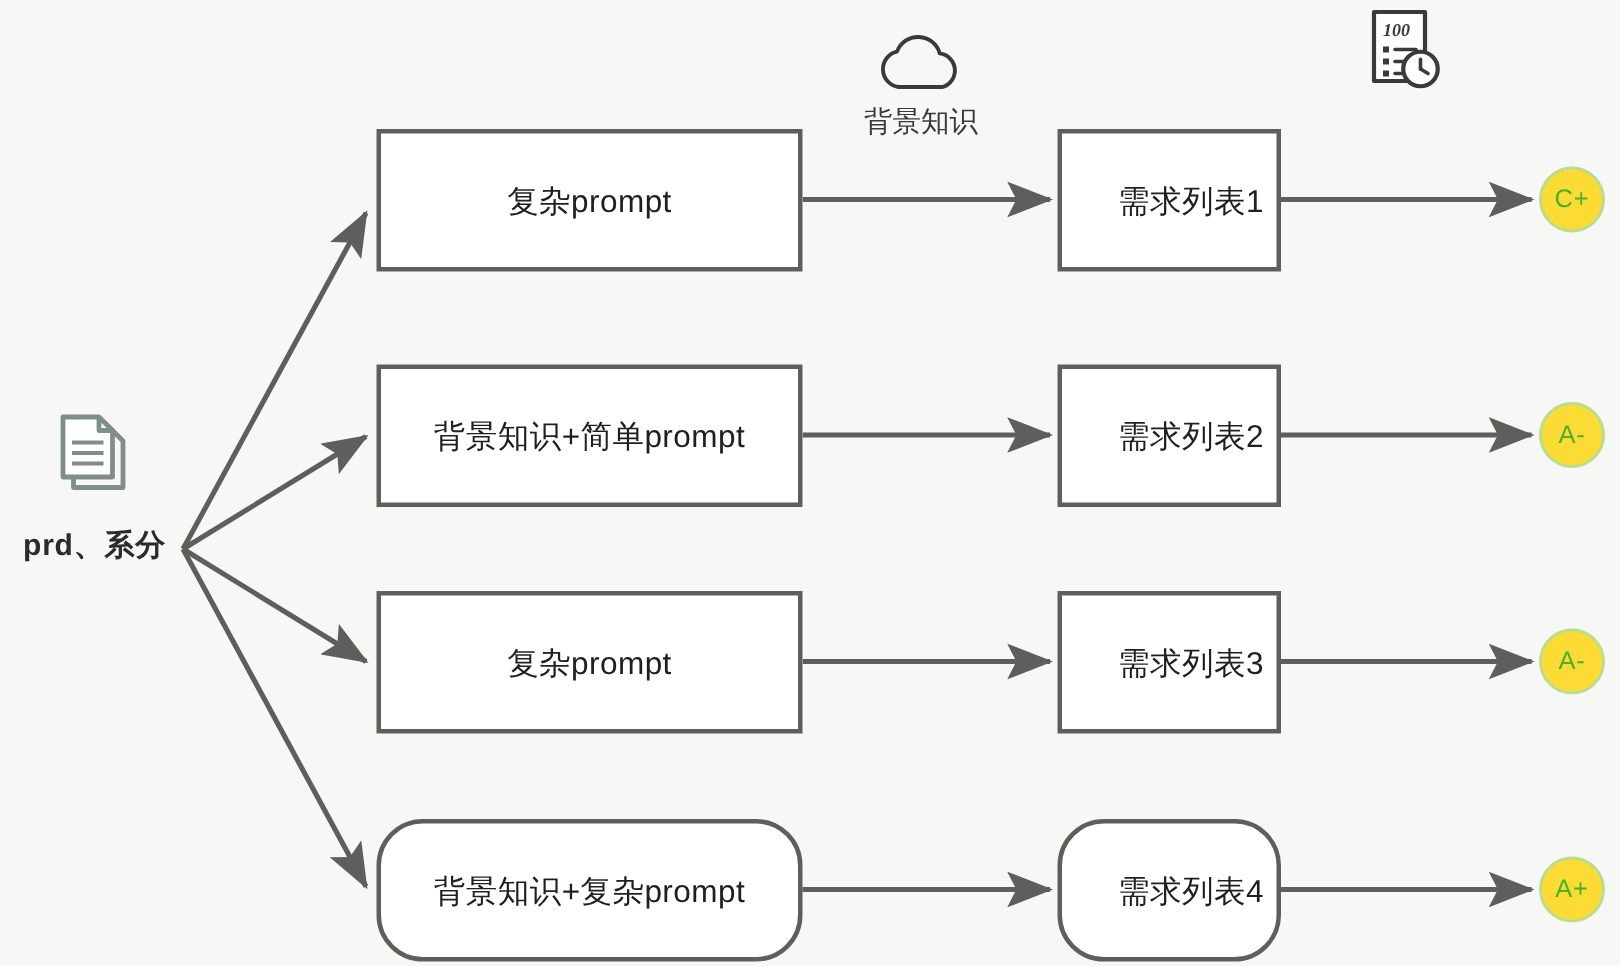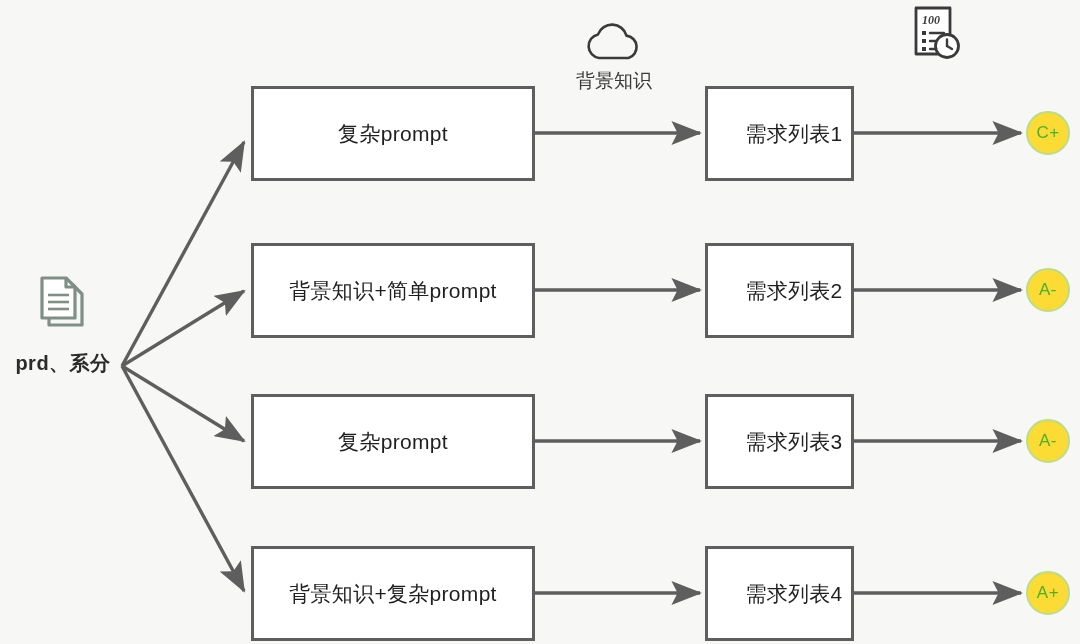--- a/index.html
+++ b/index.html
@@ -91,21 +91,21 @@
   .box-list {
     left: 705px;
     width: 149px;
     height: 95px;
     padding-left: 29px;
   }
 
   .row1 { top: 86px; }
   .row2 { top: 243px; }
   .row3 { top: 394px; }
-  .row4 { top: 546px; }
+  .row4 { top: 546px; border-radius: 31px; }
 
   
   .badge {
     position: absolute;
     left: 1026px;
     width: 44px;
     height: 44px;
     box-sizing: border-box;
     border-radius: 50%;
     background: #fcdb34;

